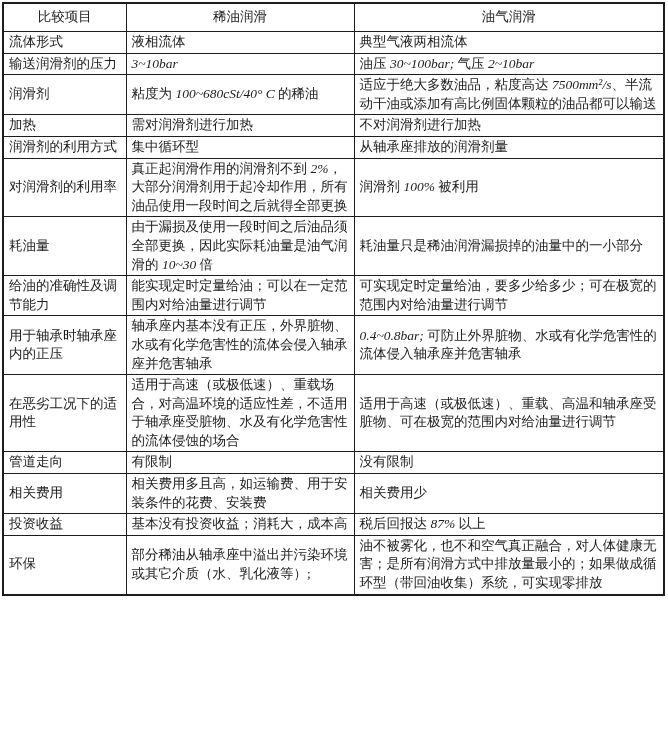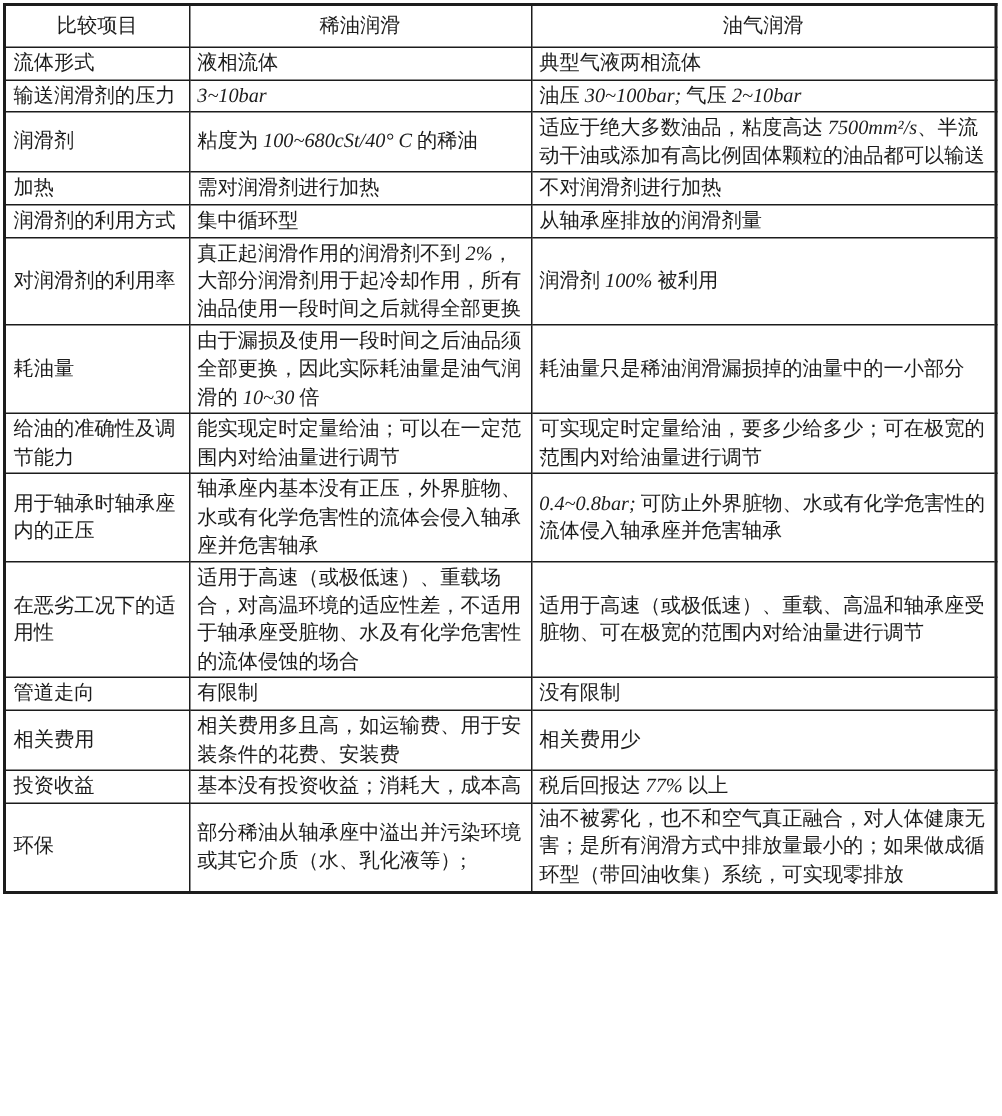--- a/index.html
+++ b/index.html
@@ -113,21 +113,21 @@
         <td>没有限制</td>
       </tr>
       <tr>
         <td>相关费用</td>
         <td>相关费用多且高，如运输费、用于安装条件的花费、安装费</td>
         <td>相关费用少</td>
       </tr>
       <tr>
         <td>投资收益</td>
         <td>基本没有投资收益；消耗大，成本高</td>
-        <td>税后回报达 <i>77% </i>以上</td>
+        <td>税后回报达 <i>87% </i>以上</td>
       </tr>
       <tr>
         <td>环保</td>
         <td>部分稀油从轴承座中溢出并污染环境或其它介质（水、乳化液等）;</td>
         <td>油不被雾化，也不和空气真正融合，对人体健康无害；是所有润滑方式中排放量最小的；如果做成循环型（带回油收集）系统，可实现零排放</td>
       </tr>
     </tbody>
 </table>
 
 </body></html>

